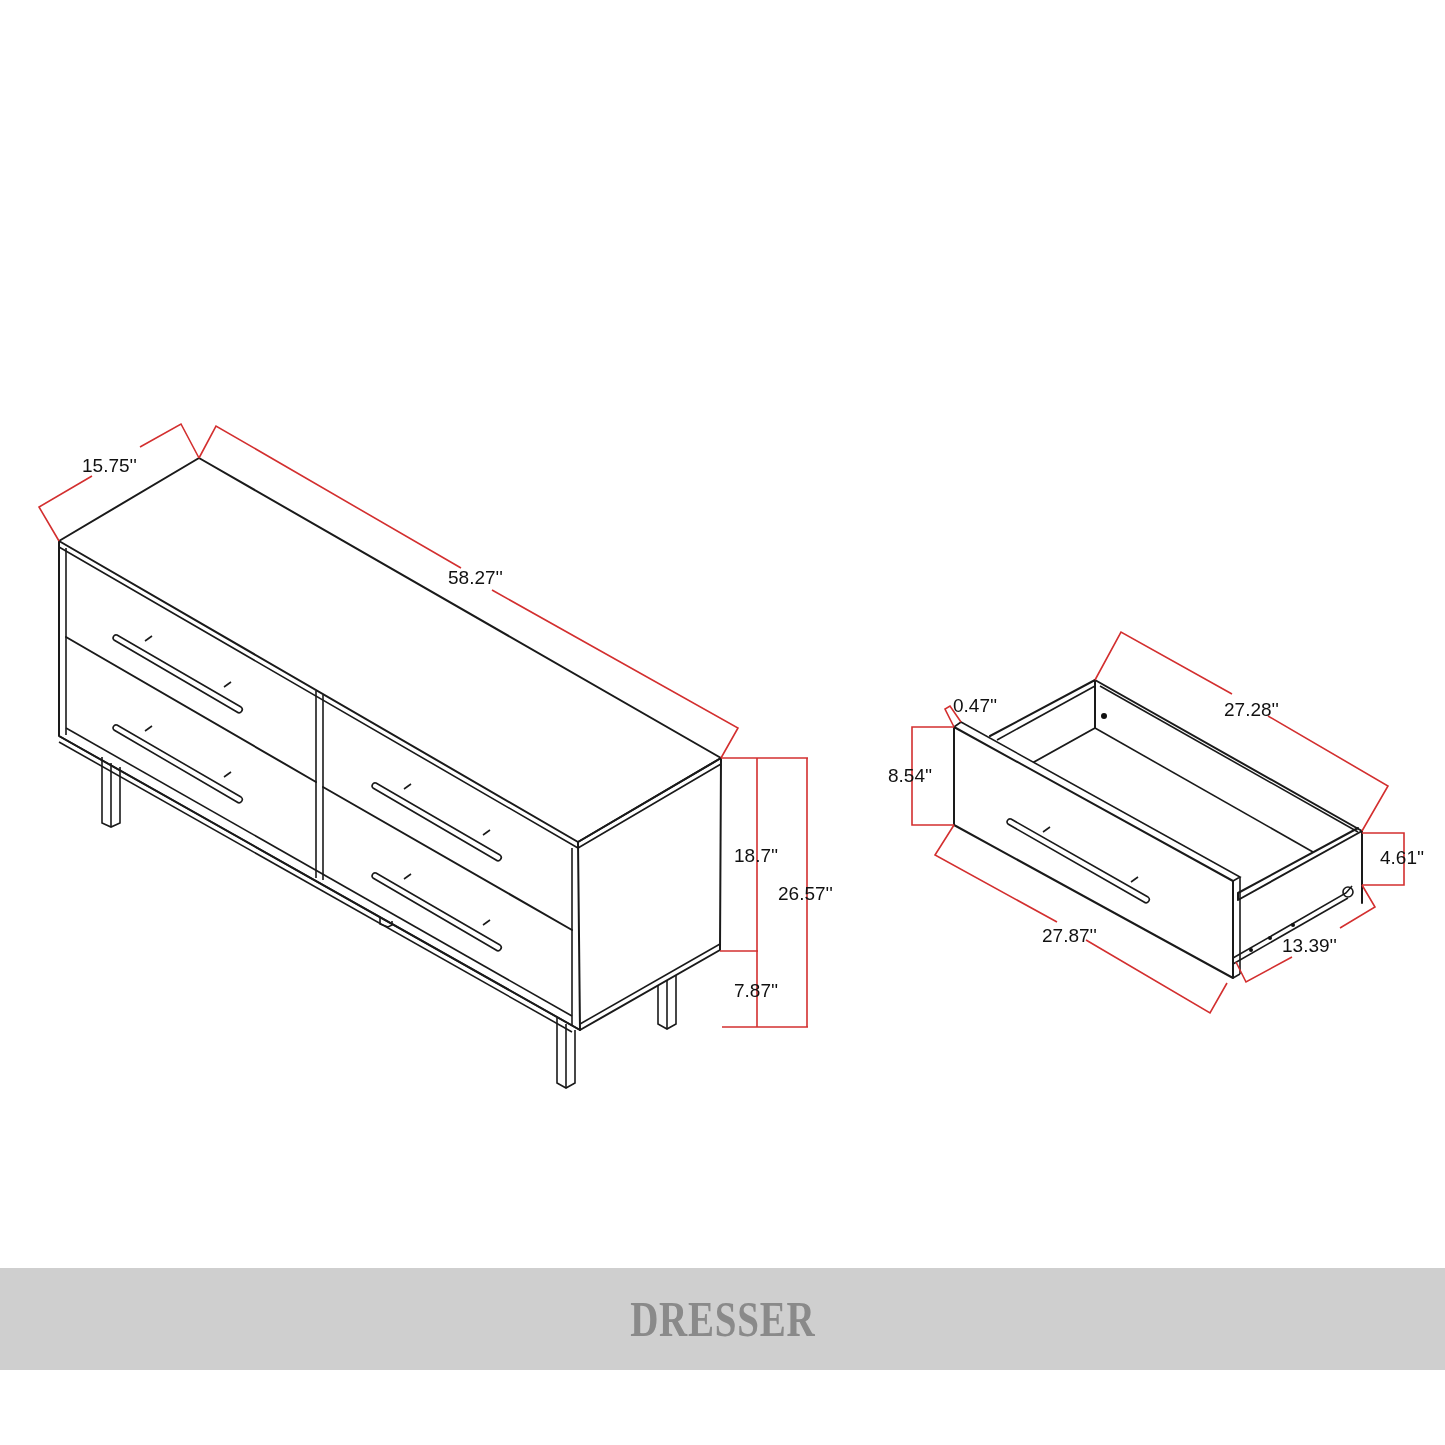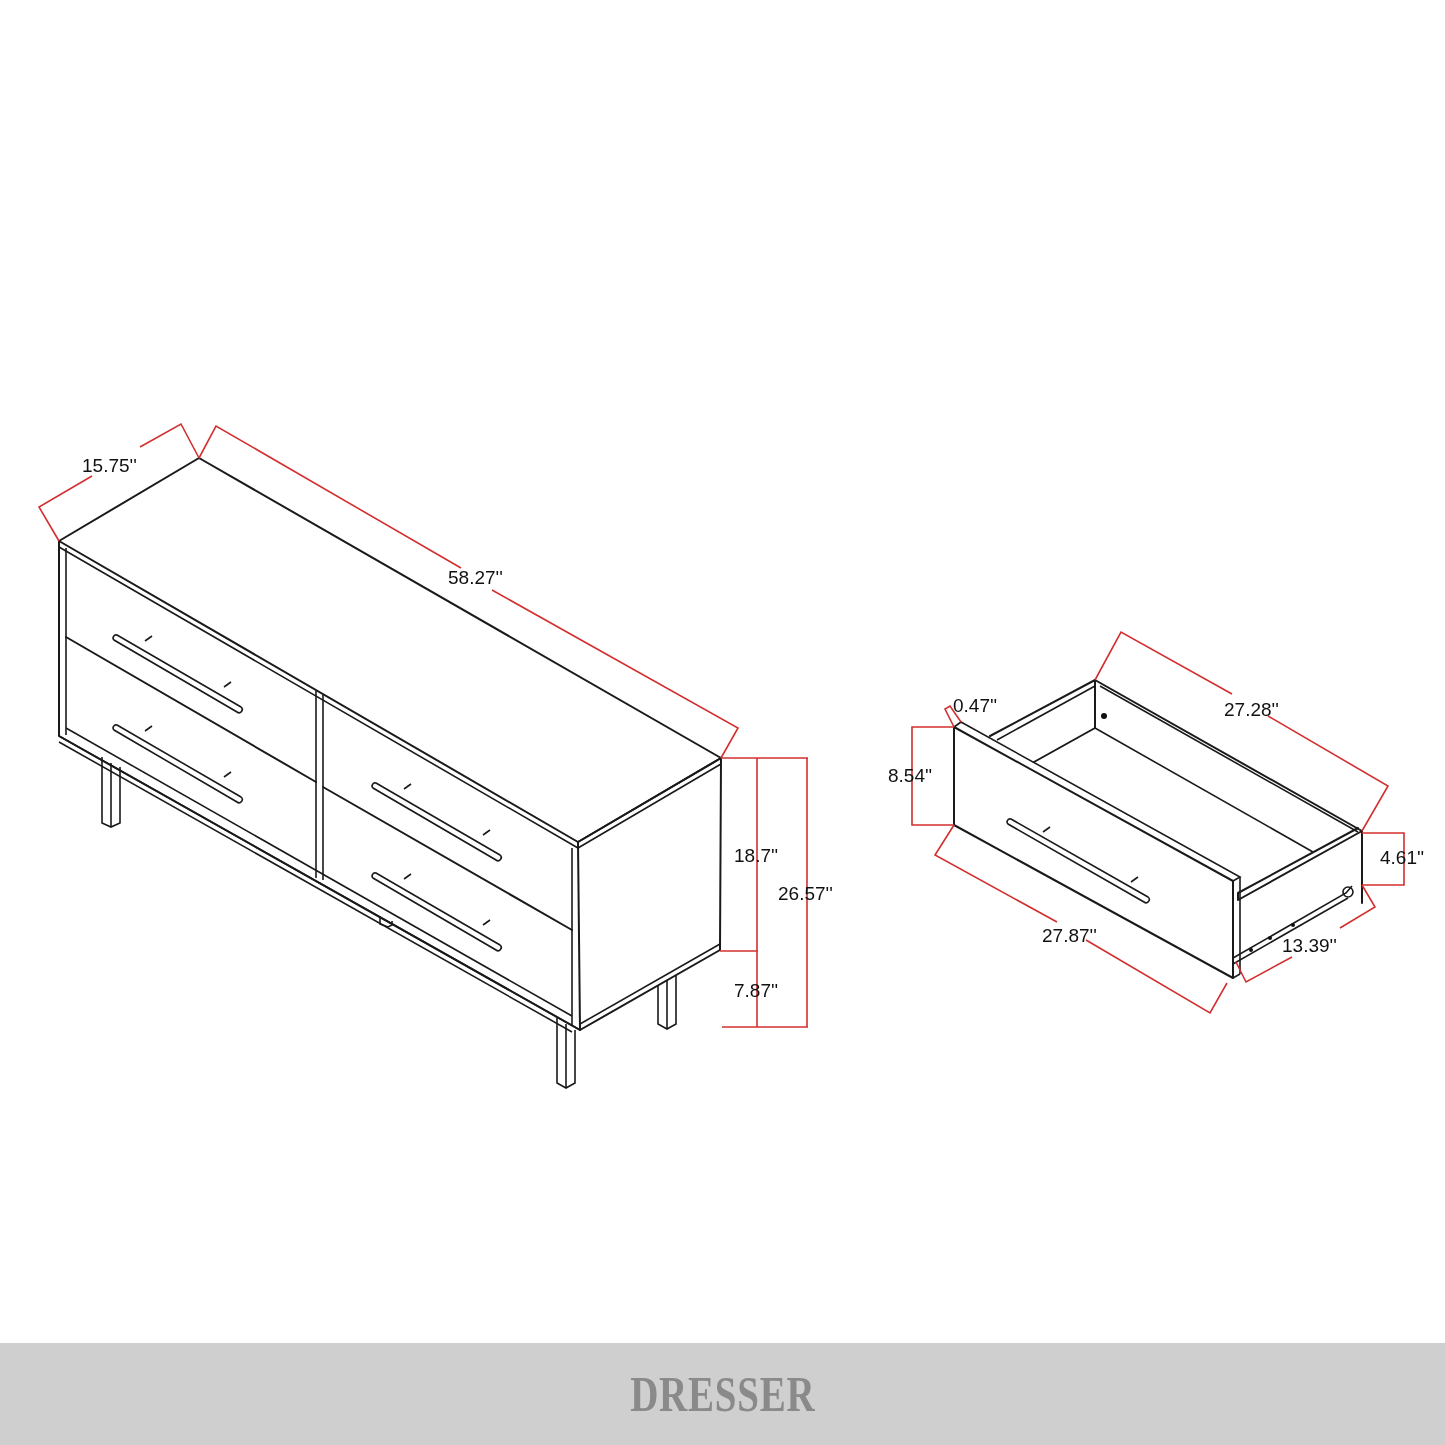--- a/index.html
+++ b/index.html
@@ -4,21 +4,21 @@
   <style>
     html, body { margin: 0; padding: 0; background: #ffffff; }
     body { width: 1445px; height: 1445px; position: relative; overflow: hidden; }
     #drawing { position: absolute; left: 0; top: 0; width: 1445px; height: 1445px; }
     .ln { stroke: #1a1a1a; stroke-width: 2; fill: none; stroke-linejoin: round; stroke-linecap: round; }
     .ln-thin { stroke: #1a1a1a; stroke-width: 1.6; fill: none; }
     .dim { stroke: #d32f2f; stroke-width: 1.6; fill: none; }
     .handle { stroke: #1a1a1a; stroke-width: 1.6; fill: #ffffff; }
     .dim-label { font-family: "Liberation Sans", sans-serif; font-size: 19px; fill: #111111; }
     .footer {
-      position: absolute; left: 0; top: 1343px; width: 1445px; height: 102px;
+      position: absolute; left: 0; top: 1268px; width: 1445px; height: 102px;
       background: #cfcfcf; display: flex; align-items: center; justify-content: center;
     }
     .footer-title {
       font-family: "Liberation Serif", serif; font-weight: bold; font-size: 50px;
       color: #8a8a8a; letter-spacing: 1px; transform: scaleX(0.78); display: inline-block;
     }
   </style>
 </head>
 <body>
 

